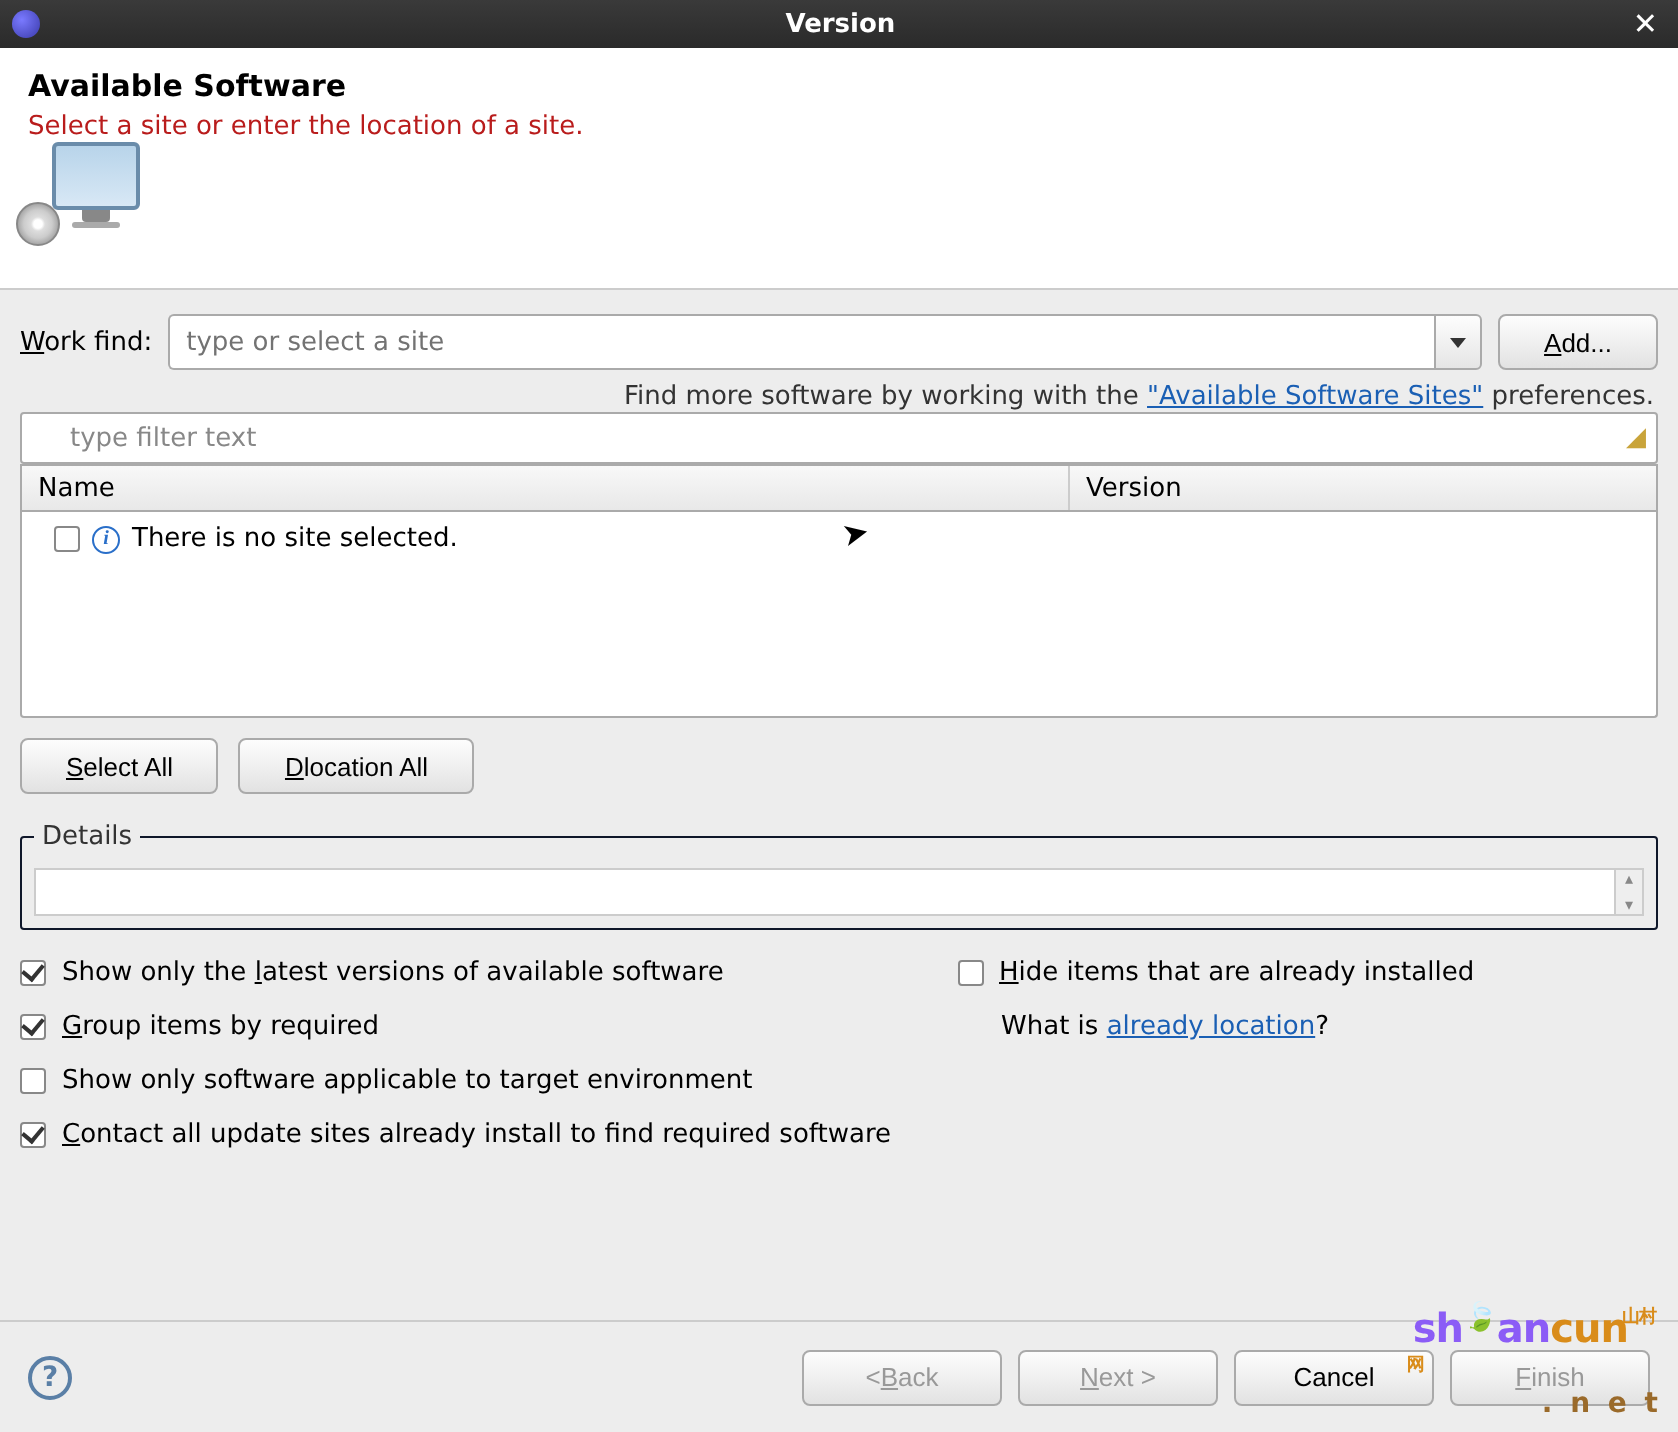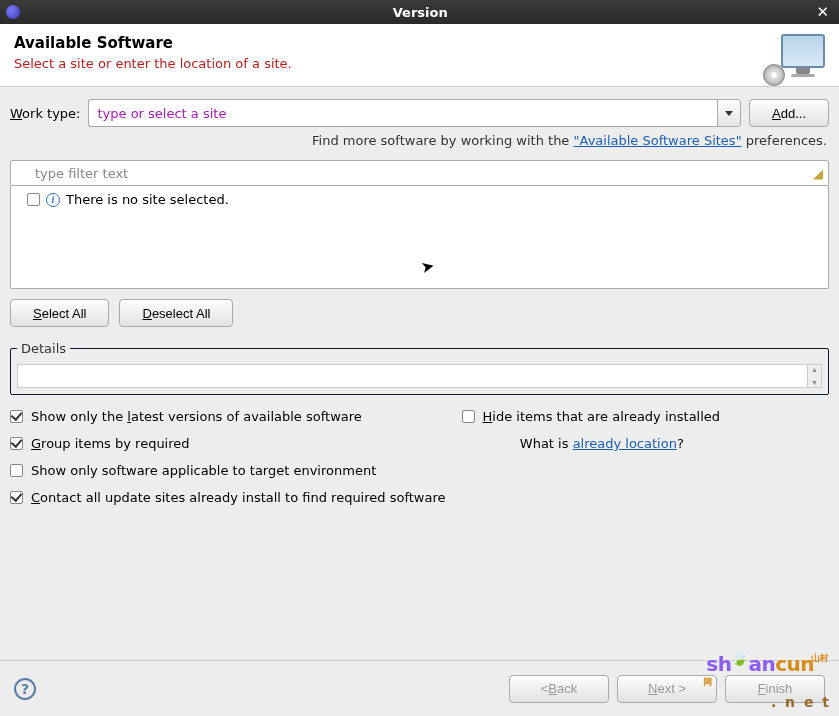--- a/index.html
+++ b/index.html
@@ -2,41 +2,41 @@
 <html><head>
 <meta charset="utf-8">
 <style>
 * { box-sizing: border-box; margin: 0; padding: 0; }
 body { font-family: "DejaVu Sans", "Liberation Sans", Arial, sans-serif; font-size: 13px; background: #ededed; width: 839px; height: 716px; overflow: hidden; position: relative; }
 .titlebar { background: linear-gradient(to bottom, #3a3a3a, #2a2a2a); color: #fff; height: 24px; display: flex; align-items: center; padding: 0 6px; position: relative; }
 .titlebar-icon { width: 14px; height: 14px; border-radius: 50%; background: radial-gradient(circle at 35% 35%, #7a7aff, #3a3aaa); margin-right: 8px; }
 .titlebar-title { flex: 1; text-align: center; font-weight: bold; font-size: 13px; }
 .titlebar-close { font-size: 15px; font-weight: bold; cursor: pointer; padding: 0 4px; }
 
-.header { background: #fff; padding: 10px 14px 2px 14px; display: flex; align-items: flex-start; border-bottom: 1px solid #ccc; }
+.header { background: #fff; padding: 10px 14px 23px 14px; display: flex; align-items: flex-start; border-bottom: 1px solid #ccc; flex-direction: column; }
 .header-text { flex: 1; }
 .header-title { font-weight: bold; font-size: 15px; margin-bottom: 4px; }
 .header-sub { font-size: 13px; color: #b91c1c; }
 .header-icon { width: 56px; height: 50px; position: relative; }
 .monitor { width: 44px; height: 34px; border: 2px solid #6a8caa; border-radius: 3px; background: linear-gradient(to bottom, #b8d4ea, #d8e8f5); position: absolute; top: 0; right: 0; }
 .monitor-stand { width: 14px; height: 6px; background: #888; position: absolute; bottom: -8px; left: 50%; transform: translateX(-50%); border-radius: 0 0 2px 2px; }
 .monitor-base { width: 24px; height: 3px; background: #aaa; position: absolute; bottom: -11px; left: 50%; transform: translateX(-50%); border-radius: 2px; }
 .disc { width: 22px; height: 22px; border-radius: 50%; background: radial-gradient(circle, #fff 15%, #ddd 25%, #ccc 50%, #aaa 70%); position: absolute; bottom: -2px; left: -6px; border: 1px solid #888; }
 
 .body-area { padding: 12px 10px 10px 10px; }
 .workwith-row { display: flex; align-items: center; gap: 8px; margin-bottom: 6px; }
 .workwith-label { font-size: 13px; }
 .underline-letter { text-decoration: underline; }
 .combo { flex: 1; display: flex; height: 28px; }
-.combo-input { flex: 1; border: 1px solid #aaa; border-right: none; border-radius: 3px 0 0 3px; padding: 0 8px; font-size: 13px; background: #fff; color: #a21caf; display:flex; align-items:center;}
+.combo-input { flex: 1; border: 1px solid #aaa; border-right: none; border-radius: 3px 0 0 3px; padding: 0 8px; font-size: 13px; background: #fff; color: #737373; display:flex; align-items:center;}
 .combo-btn { width: 24px; border: 1px solid #aaa; border-radius: 0 3px 3px 0; background: linear-gradient(to bottom, #fdfdfd, #e5e5e5); display: flex; align-items: center; justify-content: center; cursor: pointer; }
 .chevron-down { width: 0; height: 0; border-left: 4px solid transparent; border-right: 4px solid transparent; border-top: 5px solid #333; }
 .btn { height: 28px; padding: 0 22px; border: 1px solid #aaa; border-radius: 4px; background: linear-gradient(to bottom, #fdfdfd, #e2e2e2); font-size: 13px; cursor: pointer; display: inline-flex; align-items: center; justify-content: center; }
 .btn.disabled { color: #999; cursor: default; }
-.hint-row { text-align: right; font-size: 13px; color: #333; margin-bottom: 12px; padding-right: 2px;}
+.hint-row { text-align: right; font-size: 13px; color: #333; padding-right: 2px;}
 .link { color: #1a5fb4; text-decoration: underline; cursor: pointer; }
 
 .filter-input { width: 100%; height: 26px; border: 1px solid #aaa; border-radius: 2px; padding: 0 26px 0 24px; font-size: 13px; color: #888; background: #fff; position: relative; display:flex; align-items:center;}
 .filter-wrap { position: relative; margin-bottom: 0; }
 .clear-pencil { position: absolute; right: 6px; top: 50%; transform: translateY(-50%); font-size: 13px; color: #c9a43a; cursor: pointer; }
 
 .table-wrap { border: 1px solid #aaa; border-top: none; border-radius: 0 0 2px 2px; margin-bottom: 10px; background:#fff;}
 .table-header { display: flex; background: linear-gradient(to bottom, #f8f8f8, #e8e8e8); border: 1px solid #aaa; border-left:none; border-right:none; height: 24px; align-items: center; font-size: 13px; }
 .th-name { flex: 0 0 524px; padding-left: 8px; border-right: 1px solid #ccc; height:100%; display:flex; align-items:center;}
 .th-version { flex: 1; padding-left: 8px; }
@@ -46,21 +46,21 @@
 .checkbox.checked::after { content: ""; position: absolute; left: 2px; top: -1px; width: 5px; height: 8px; border: solid #333; border-width: 0 2px 2px 0; transform: rotate(40deg); }
 .info-icon { width: 14px; height: 14px; border-radius: 50%; border: 1.5px solid #2a6fc9; color: #2a6fc9; font-size: 10px; font-weight: bold; font-style: italic; display: inline-flex; align-items: center; justify-content: center; font-family: serif; flex-shrink:0;}
 
 .sel-row { display: flex; gap: 10px; margin-bottom: 14px; }
 
 fieldset.details { border: 1px solid #0f172a; border-radius: 2px; padding: 8px 6px 6px 6px; margin-bottom: 14px; position:relative;}
 fieldset.details legend { font-size: 13px; padding: 0 4px; color: #333; }
 .details-body { height: 24px; background: #fff; border: 1px solid #ccc; position: relative; }
 .details-scroll { position: absolute; right: 0; top: 0; bottom: 0; width: 14px; border-left: 1px solid #ccc; background: #eee; display:flex; flex-direction:column; justify-content:space-between; align-items:center; font-size:8px; color:#888;}
 
-.options-grid { display: flex; gap: 16px; text-align: center; }
+.options-grid { display: flex; gap: 33px; }
 .options-col { display: flex; flex-direction: column; gap: 12px; }
 .opt-row { display: flex; align-items: center; gap: 8px; font-size: 13px; }
 .whatlink-row { font-size: 13px; padding-left: 22px; }
 
 .footer { position: absolute; bottom: 0; left: 0; right: 0; height: 56px; border-top: 1px solid #ccc; background: #ededed; display: flex; align-items: center; padding: 0 14px; gap: 8px; }
 .footer-spacer { flex: 1; }
 .help-icon { width: 22px; height: 22px; border: 2px solid #5a7fa6; border-radius: 50%; color: #5a7fa6; font-weight: bold; display: flex; align-items: center; justify-content: center; font-size: 14px; cursor: pointer; }
 .footer .btn { min-width: 100px; }
 
 .cursor-arrow { position: absolute; left: 421px; top: 257px; pointer-events: none; font-size: 16px; color: #000; transform: rotate(-12deg); }
@@ -91,21 +91,21 @@
         <div class="monitor-stand"></div>
         <div class="monitor-base"></div>
       </div>
     <div class="disc"></div>
   </div>
 </div>
 
 <div class="body-area">
 
   <div class="workwith-row">
-    <span class="workwith-label"><span class="underline-letter">W</span><span>ork type:</span></span>
+    <span class="workwith-label"><span class="underline-letter">W</span><span>ork find:</span></span>
     <div class="combo">
       <div class="combo-input">type or select a site</div>
       <div class="combo-btn">
         <span class="chevron-down"></span>
       </div>
     </div>
     <button class="btn">
         <span class="underline-letter">A</span>
         <span>dd...</span>
       </button>
@@ -114,37 +114,41 @@
   <div class="hint-row">
     <span>Find more software by working with the </span><a class="link">"Available Software Sites"</a><span> preferences.</span>
   </div>
 
   <div class="filter-wrap">
     <div class="filter-input">type filter text</div>
     <span class="clear-pencil">◢</span>
   </div>
 
   <div class="table-wrap">
+    <div class="table-header">
+      <div class="th-name">Name</div>
+      <div class="th-version">Version</div>
+    </div>
     <div class="table-body">
       <div class="tree-row">
         <span class="checkbox"></span>
         <span class="info-icon">i</span>
         <span>There is no site selected.</span>
       </div>
     </div>
   </div>
 
   <div class="sel-row">
     <button class="btn">
         <span class="underline-letter">S</span>
         <span>elect All</span>
       </button>
     <button class="btn">
         <span class="underline-letter">D</span>
-        <span>eselect All</span>
+        <span>location All</span>
       </button>
   </div>
 
   <fieldset class="details">
     <legend>Details</legend>
     <div class="details-body">
       <div class="details-scroll">
           <span>▴</span>
           <span>▾</span>
         </div>
@@ -188,20 +192,21 @@
   <div class="footer-spacer"></div>
   <button class="btn disabled">
       <span>&lt; </span>
       <span class="underline-letter">B</span>
       <span>ack</span>
     </button>
   <button class="btn disabled">
       <span class="underline-letter">N</span>
       <span>ext &gt;</span>
     </button>
+  <button class="btn">Cancel</button>
   <button class="btn disabled">
       <span class="underline-letter">F</span>
       <span>inish</span>
     </button>
 </div>
 
 <div class="cursor-arrow">➤</div>
 
 <div class="watermark">
   <span class="s1">sh</span><span class="leaf">🍃</span><span class="s1">an</span><span class="s2">cun</span><span class="tiny">山村<br>网</span>

